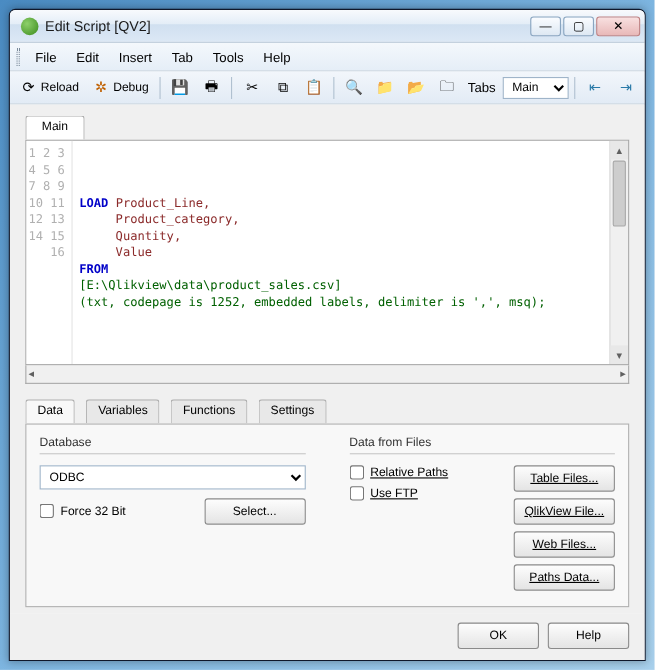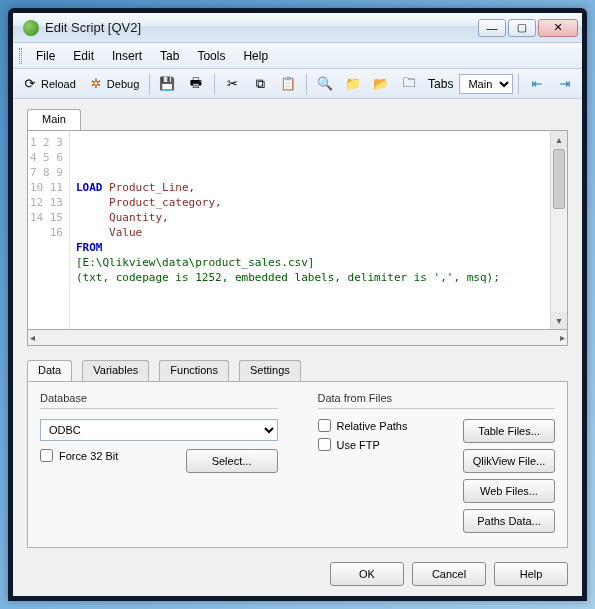--- a/index.html
+++ b/index.html
@@ -9,21 +9,21 @@
       background: linear-gradient(135deg, #4a8bc2 0%, #7db5e0 50%, #a8d0ec 100%);
       width: 595px;
       height: 609px;
       overflow: hidden;
       position: relative;
     }
     .window {
       position: absolute;
       top: 8px; left: 8px; right: 8px; bottom: 8px;
       background: #fff;
-      border: 5px solid #0f172a;
+      border: 1px solid #0f172a;
       border-radius: 6px 6px 0 0;
       box-shadow: 0 0 8px rgba(0,0,0,0.3);
       display: flex;
       flex-direction: column;
       overflow: hidden;
     }
     .titlebar {
       background: linear-gradient(to bottom, #f8fafd 0%, #e3edf7 45%, #d0e0f0 46%, #dce8f5 100%);
       height: 30px;
       display: flex;
@@ -227,21 +227,21 @@
       position: relative;
     }
     .group-label {
       font-size: 11px;
       color: #333;
     }
     .group-line {
       border-top: 1px solid #c8c8c8;
       margin: 4px 0 10px 0;
     }
-    .db-row { display: flex; gap: 15px; align-items: flex-start; margin-bottom: 8px; }
+    .db-row { display: flex; gap: 15px; align-items: flex-end; margin-bottom: 8px; }
     .db-select {
       flex: 1;
       height: 22px;
       border: 1px solid #9fb4c9;
       background: #fff;
       font-size: 11px;
       padding: 0 4px;
     }
     .panel-btn {
       width: 92px;
@@ -257,20 +257,21 @@
       display: flex;
       align-items: center;
       gap: 6px;
       font-size: 11px;
       margin-bottom: 6px;
     }
     .checkbox-row input { width: 13px; height: 13px; }
     .files-right {
       display: flex;
       gap: 12px;
+      text-decoration: underline;
     }
     .files-checks { flex: 1; }
     .files-btns { display: flex; flex-direction: column; gap: 6px; }
     .footer {
       padding: 8px 14px 10px 0;
       display: flex;
       justify-content: flex-end;
       gap: 8px;
       background: #f0f0f0;
     }
@@ -440,16 +441,15 @@
             <button class="panel-btn">Web Files...</button>
             <button class="panel-btn">Paths Data...</button>
           </div>
         </div>
       </div>
     </div>
   </div>
 
   <div class="footer">
     <button class="panel-btn">OK</button>
-    <button class="panel-btn">Cancel</button>
     <button class="panel-btn">Help</button>
   </div>
 </div>
 
 </body></html>

